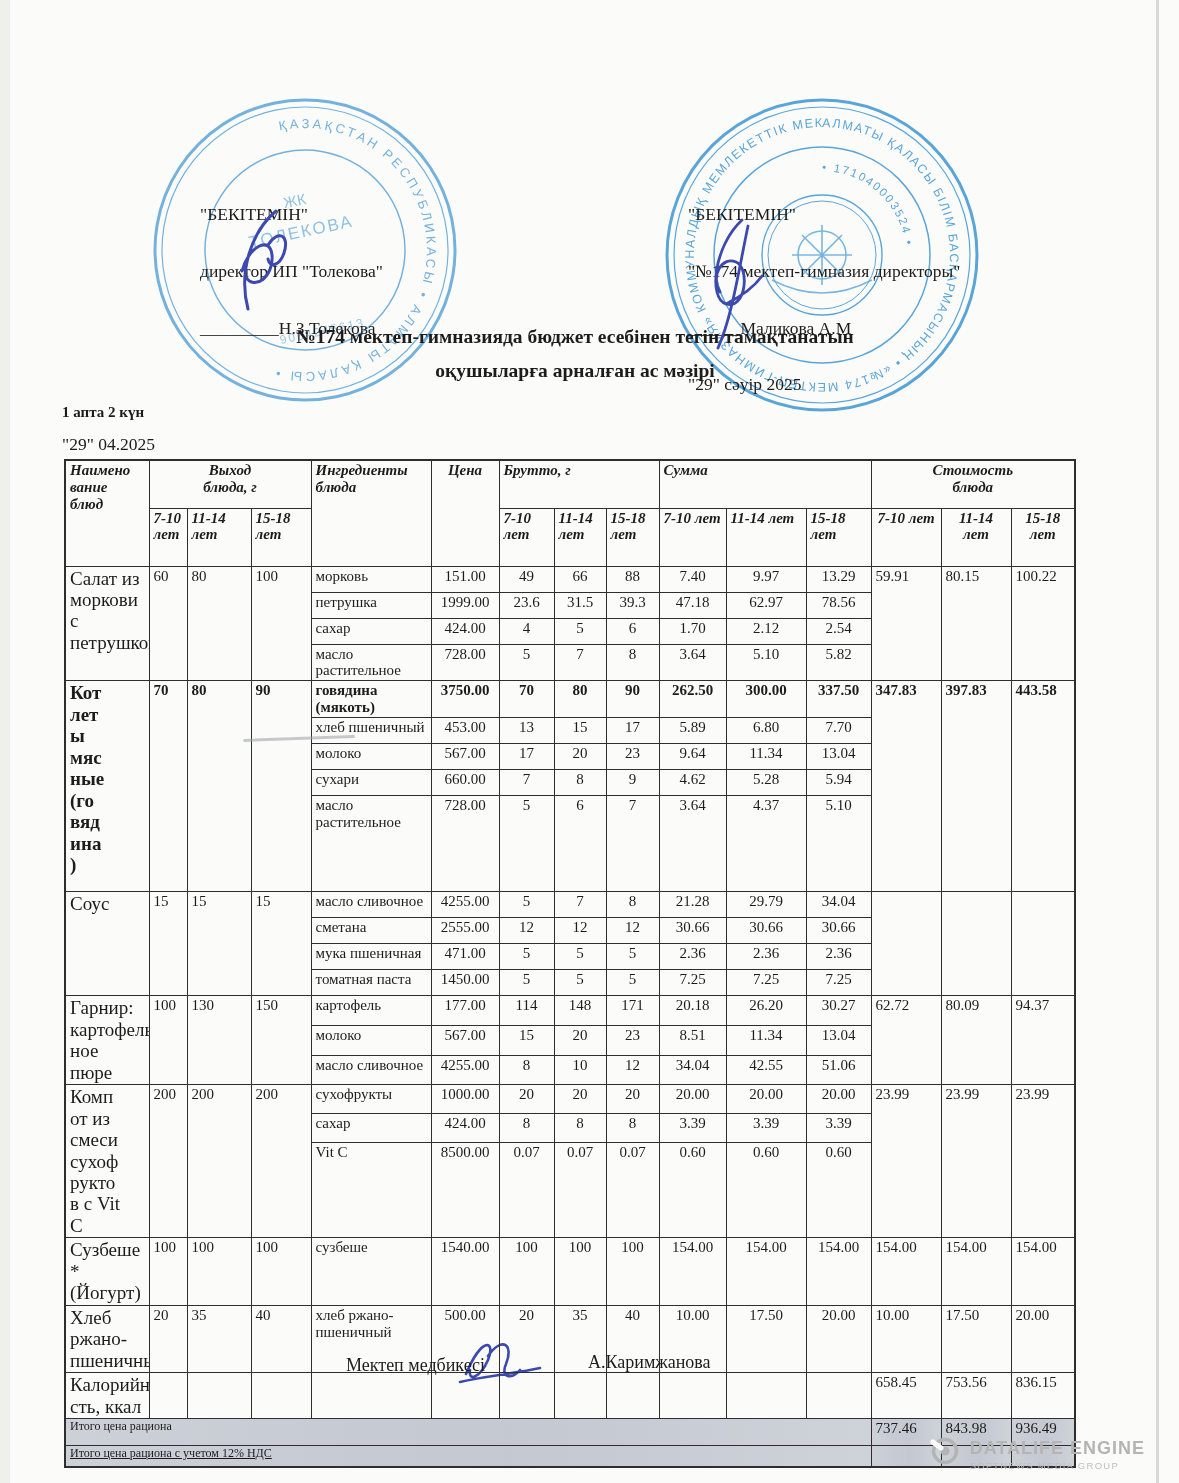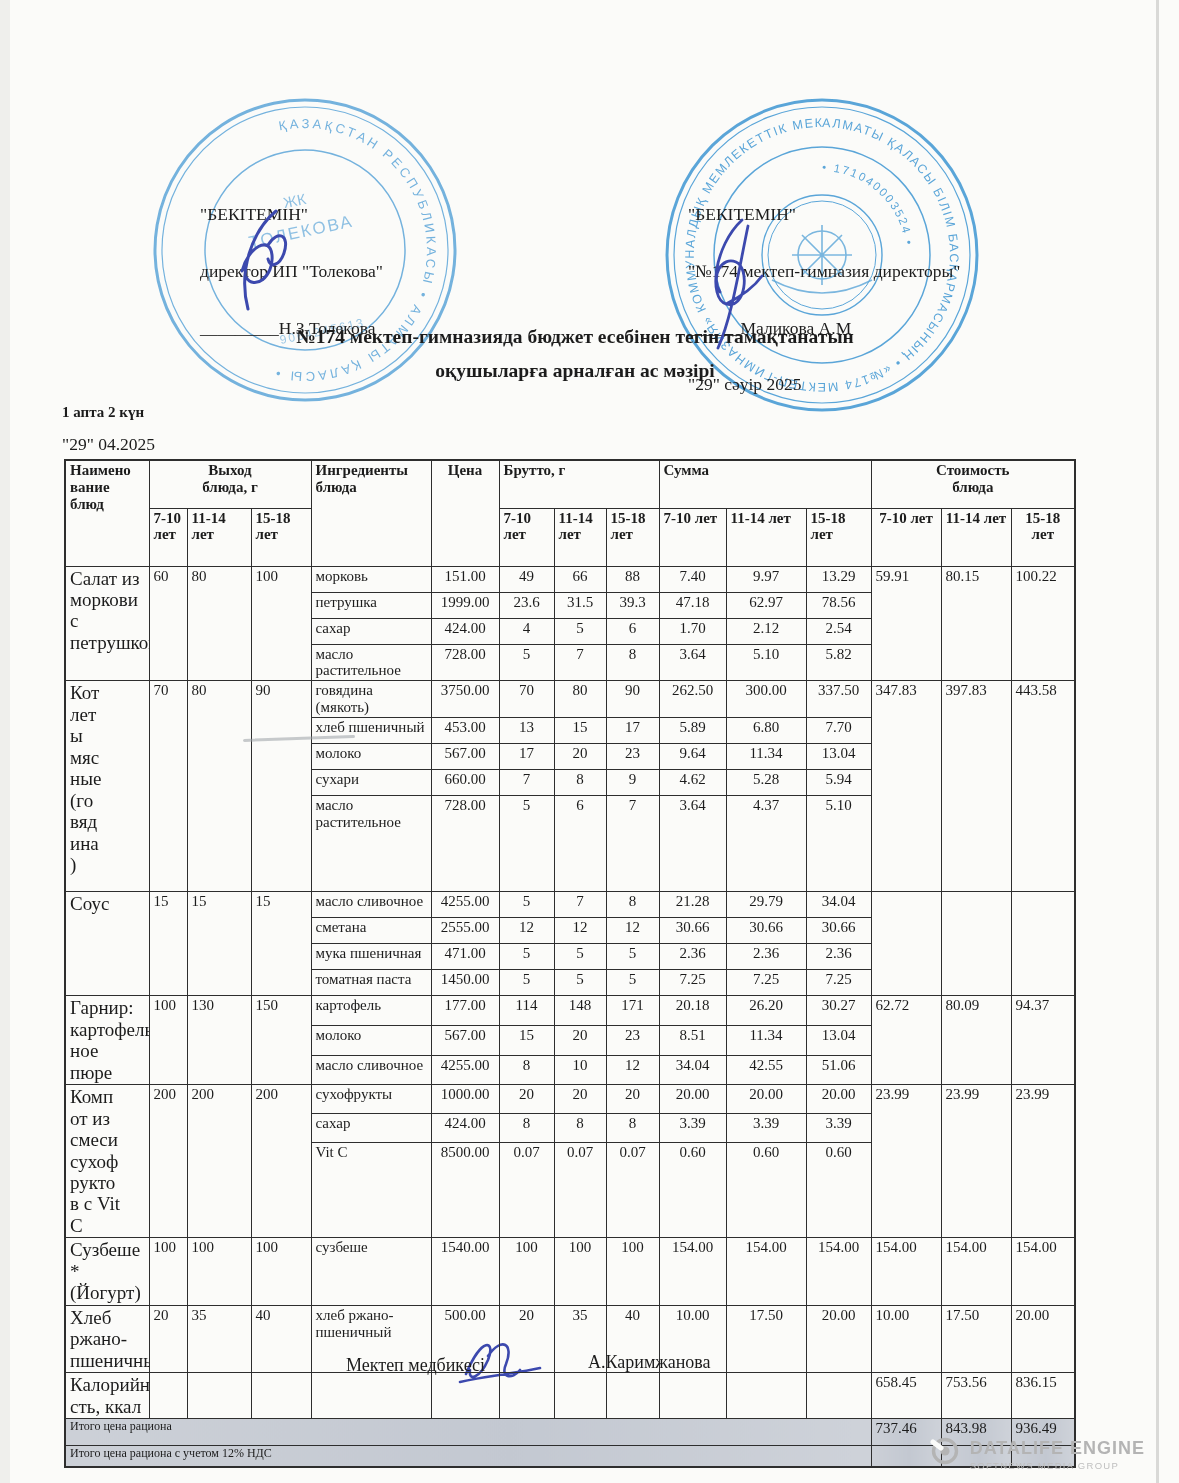--- a/index.html
+++ b/index.html
@@ -25,21 +25,21 @@
   .meta-date{position:absolute;left:62px;top:434px;font-size:17.5px;}
 
   
   table.menu{position:absolute;left:64px;top:459px;width:1012px;border-collapse:collapse;
              font-size:15px;table-layout:fixed;}
   table.menu th,table.menu td{border:1px solid #2e2e2e;padding:1px 4px;vertical-align:top;
              line-height:1.13;overflow:hidden;}
   table.menu{border:2px solid #2e2e2e;}
   thead tr.grp{height:48px;}
   thead tr.ages{height:58px;}
-  th{font-weight:bold;text-align:left;}
+  th{font-weight:bold;text-align:left;font-style:italic;}
   th.center{text-align:center;}
   th.vmid{vertical-align:middle;}
   th.age{vertical-align:bottom;padding-bottom:4px;}
   .pre{white-space:pre-line;}
   td.dish{font-size:19px;}
   td.bold{font-weight:normal;margin-left:46px;}
   td.num{text-align:center;}
   td.numl{text-align:left;}
   td.cost{text-align:left;padding-left:5px;}
   td.vbottom{vertical-align:bottom;padding-bottom:8px;}
@@ -233,21 +233,21 @@
           <td class="ingr pre">масло
 растительное</td>
           <td class="num">728.00</td>
           <td class="num">5</td>
           <td class="num">7</td>
           <td class="num">8</td>
           <td class="num">3.64</td>
           <td class="num">5.10</td>
           <td class="num">5.82</td>
         </tr>
-        <tr style="height: 34px;">
+        <tr style="height: 34px; font-weight: bold;">
           <td rowspan="5" class="dish pre">Кот
 лет
 ы
 мяс
 ные
 (го
 вяд
 ина
 )</td>
           <td rowspan="5" class="numl">70</td>
@@ -491,21 +491,21 @@
           <td rowspan="1" class="cost">658.45</td>
           <td rowspan="1" class="cost">753.56</td>
           <td rowspan="1" class="cost">836.15</td>
         </tr>
         <tr class="shaded" style="height: 27px;">
           <td colspan="12" class="foot-label">Итого цена рациона</td>
           <td class="cost">737.46</td>
           <td class="cost">843.98</td>
           <td class="cost">936.49</td>
         </tr>
-        <tr class="shaded" style="height: 21px;">
+        <tr class="shaded" style="height: 21px; text-decoration: underline;">
           <td colspan="12" class="foot-label">Итого цена рациона с учетом 12% НДС</td>
           <td class="cost"></td>
           <td class="cost"></td>
           <td class="cost"></td>
         </tr>
       </tbody>
   </table>
 
   <div class="smudge"></div>
 

